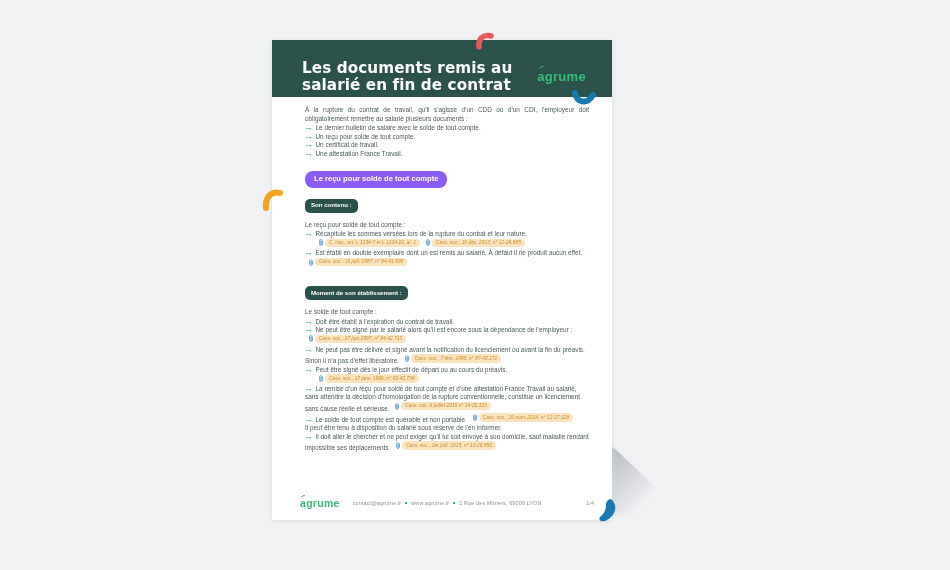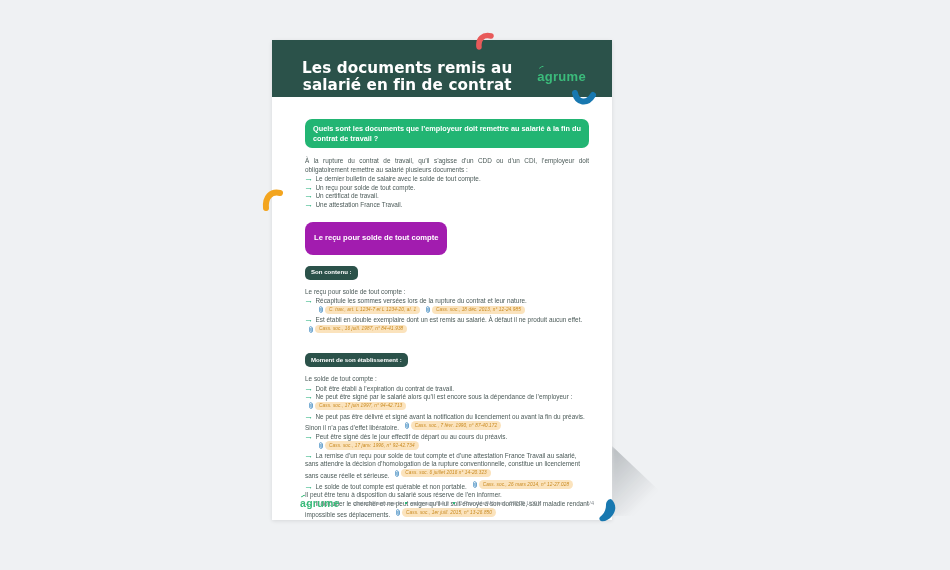--- a/index.html
+++ b/index.html
@@ -6,40 +6,40 @@
   .canvas{position:relative;width:950px;height:570px;background:#eff1f3;overflow:hidden;
           font-family:"Liberation Sans","DejaVu Sans",sans-serif;}
   
   .page{position:absolute;left:272px;top:40px;width:340px;height:480px;background:#ffffff;
         box-shadow:0 1px 4px rgba(0,0,0,.10);z-index:1;}
   .corner-shadow{position:absolute;left:612px;top:446px;width:74px;height:70px;z-index:0;
         background:linear-gradient(135deg,rgba(105,112,118,.42),rgba(105,112,118,0) 62%);
         clip-path:polygon(0 0,100% 100%,0 100%);filter:blur(2px);}
   
   .doc-header{display:flex;justify-content:space-between;align-items:center;height:57px;
-        background:#2b524a;padding:16px 26px 0 30px;box-sizing:border-box;text-align:center;}
+        background:#2b524a;padding:16px 26px 0 30px;box-sizing:border-box;}
   .doc-title{color:#ffffff;font-weight:800;font-size:15.2px;line-height:17px;
         font-family:"DejaVu Sans","Liberation Sans",sans-serif;letter-spacing:.1px;}
   .logo{position:relative;color:#3bbb7b;font-weight:800;letter-spacing:.3px;
         font-family:Liberation Sans, sans-serif;}
   .header-logo{font-size:13px;}
   .logo-accent{position:absolute;left:2px;top:-3px;width:5px;height:5px;
         border:1.5px solid transparent;border-top-color:#3bbb7b;border-radius:50%;
         transform:rotate(-28deg);}
   
   .doc-body{padding:0 23px 0 33px;font-size:6.4px;line-height:8.5px;color:#4b5a58;}
   .q-badge{margin-top:22px;background:#22b573;color:#ffffff;font-weight:bold;
         font-size:7.3px;line-height:10px;padding:4.5px 8px;border-radius:7px;
         text-align:justify;}
   .intro{margin:9px 0 1px;text-align:justify;}
   .li{margin:0;}
   .arrow::before{content:"→";color:#1fae78;font-weight:bold;font-size:7.5px;
         margin-right:3px;display:inline-block;transform:scaleX(1.25);}
-  .s-badge{display:inline-block;margin-top:13px;background:#a21caf;color:#fff;
-        font-weight:bold;font-size:7.6px;padding:12px 9px;border-radius:8px;}
+  .s-badge{display:inline-block;margin-top:13px;background:#8b5cf6;color:#fff;
+        font-weight:bold;font-size:7.6px;padding:4px 9px;border-radius:8px;}
   .label-badge{display:inline-block;margin-top:11px;background:#2b524a;color:#fff;
         font-weight:bold;font-size:6.1px;padding:2.5px 6px 3px;border-radius:5px;}
   .label-badge.second{margin-top:17px;}
   .lead{margin:8px 0 1px;}
   .ref{display:inline-flex;align-items:center;white-space:nowrap;vertical-align:1px;}
   .ref-icon{width:6px;height:7px;margin:0 1px 0 3px;flex:none;}
   .pill{background:#fbe3bd;color:#c8891f;font-style:italic;font-size:4.7px;
         line-height:6px;padding:1.5px 4px 1px;border-radius:5px;letter-spacing:.1px;}
   .refs-line{margin-left:10px;line-height:9px;}
   .block{display:block;}
@@ -74,21 +74,20 @@
         <div>salarié en fin de contrat</div>
       </div>
       <div class="logo header-logo">
         <span class="logo-accent"></span>
         <span>agrume</span>
       </div>
     </div>
 
     <div class="doc-body">
 
-      <div class="q-badge">Quels sont les documents que l’employeur doit remettre au salarié à la fin du contrat de travail ?</div>
 
       <p class="intro">À la rupture du contrat de travail, qu’il s’agisse d’un CDD ou d’un CDI, l’employeur doit obligatoirement remettre au salarié plusieurs documents :</p>
 
       <div>
         <div class="li"><span class="arrow"></span><span>Le dernier bulletin de salaire avec le solde de tout compte.</span></div>
         <div class="li"><span class="arrow"></span><span>Un reçu pour solde de tout compte.</span></div>
         <div class="li"><span class="arrow"></span><span>Un certificat de travail.</span></div>
         <div class="li"><span class="arrow"></span><span>Une attestation France Travail.</span></div>
       </div>
 

